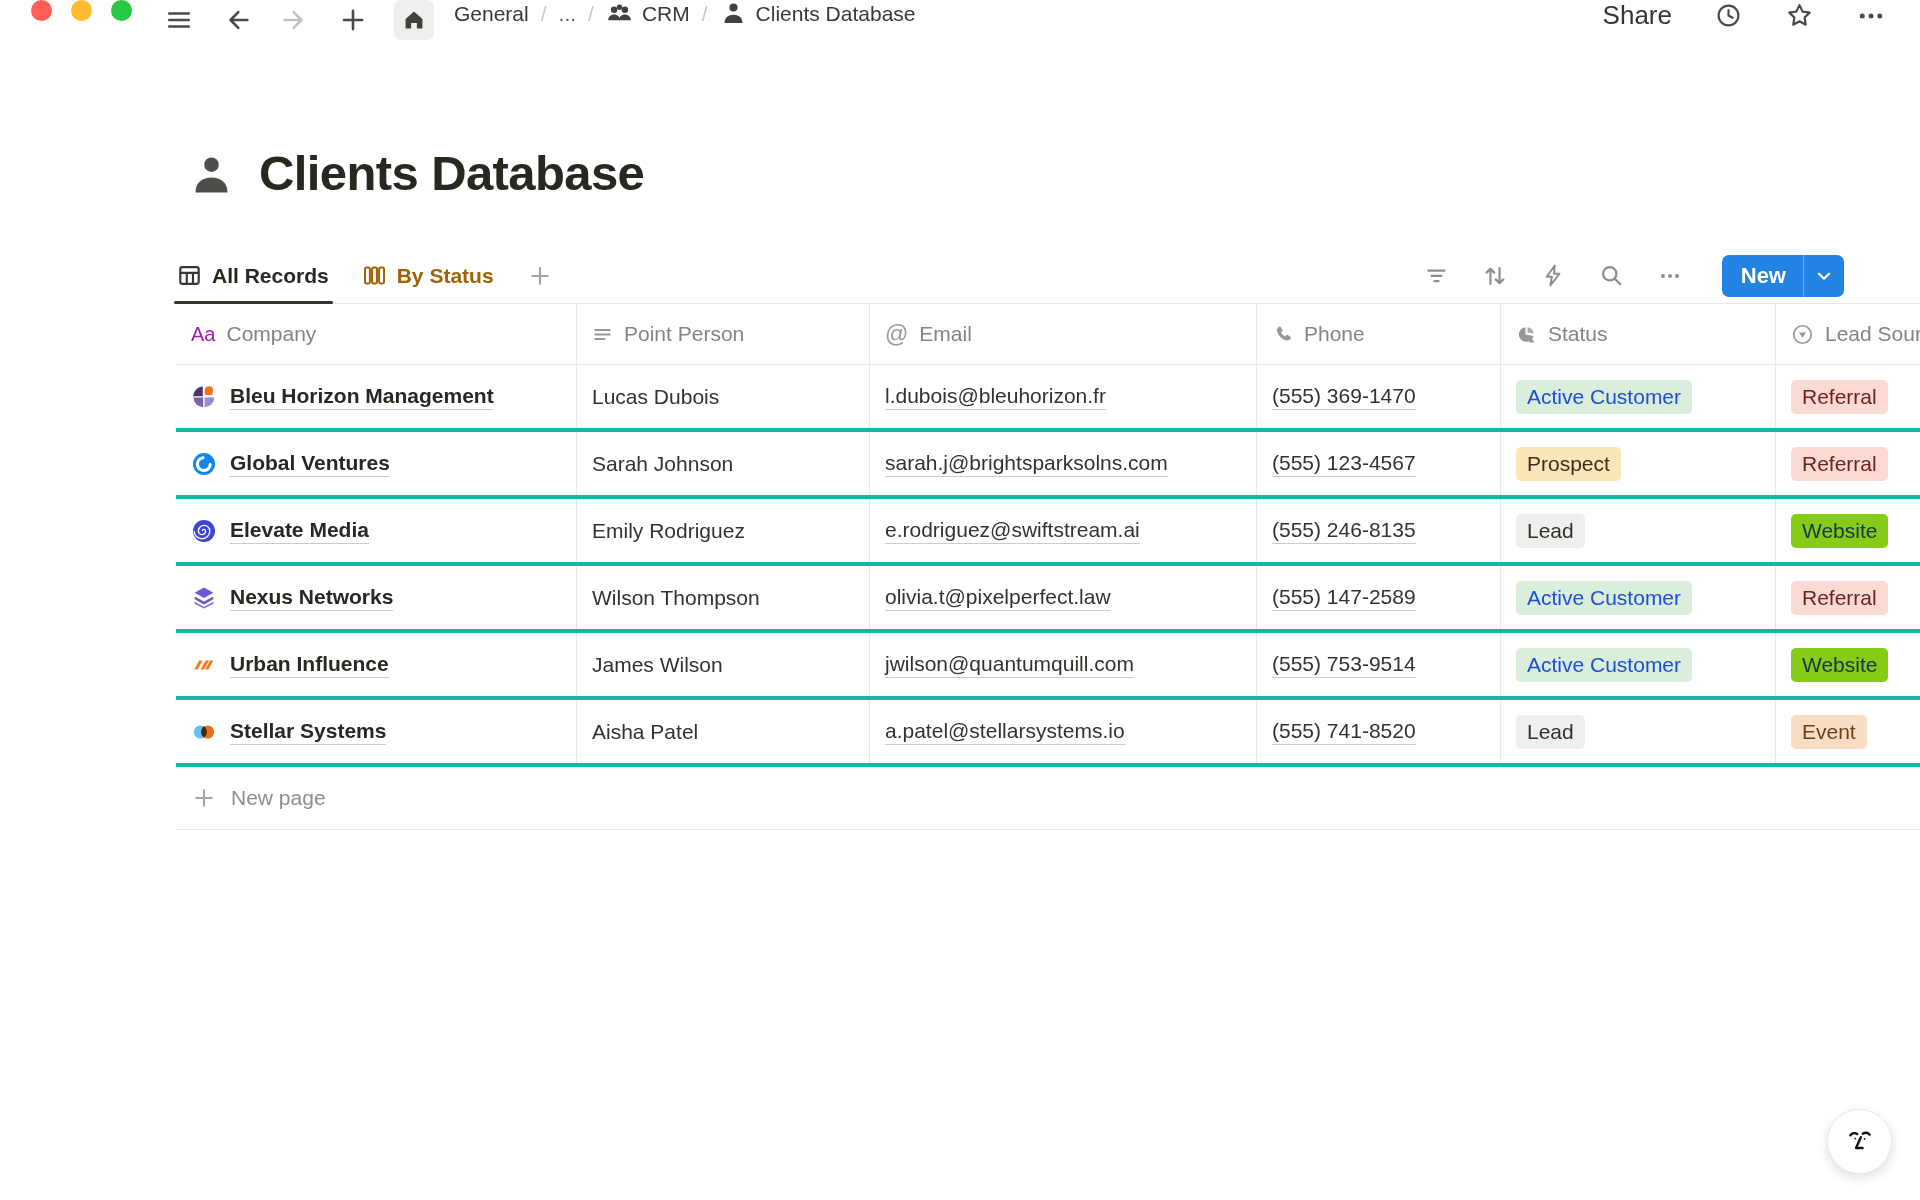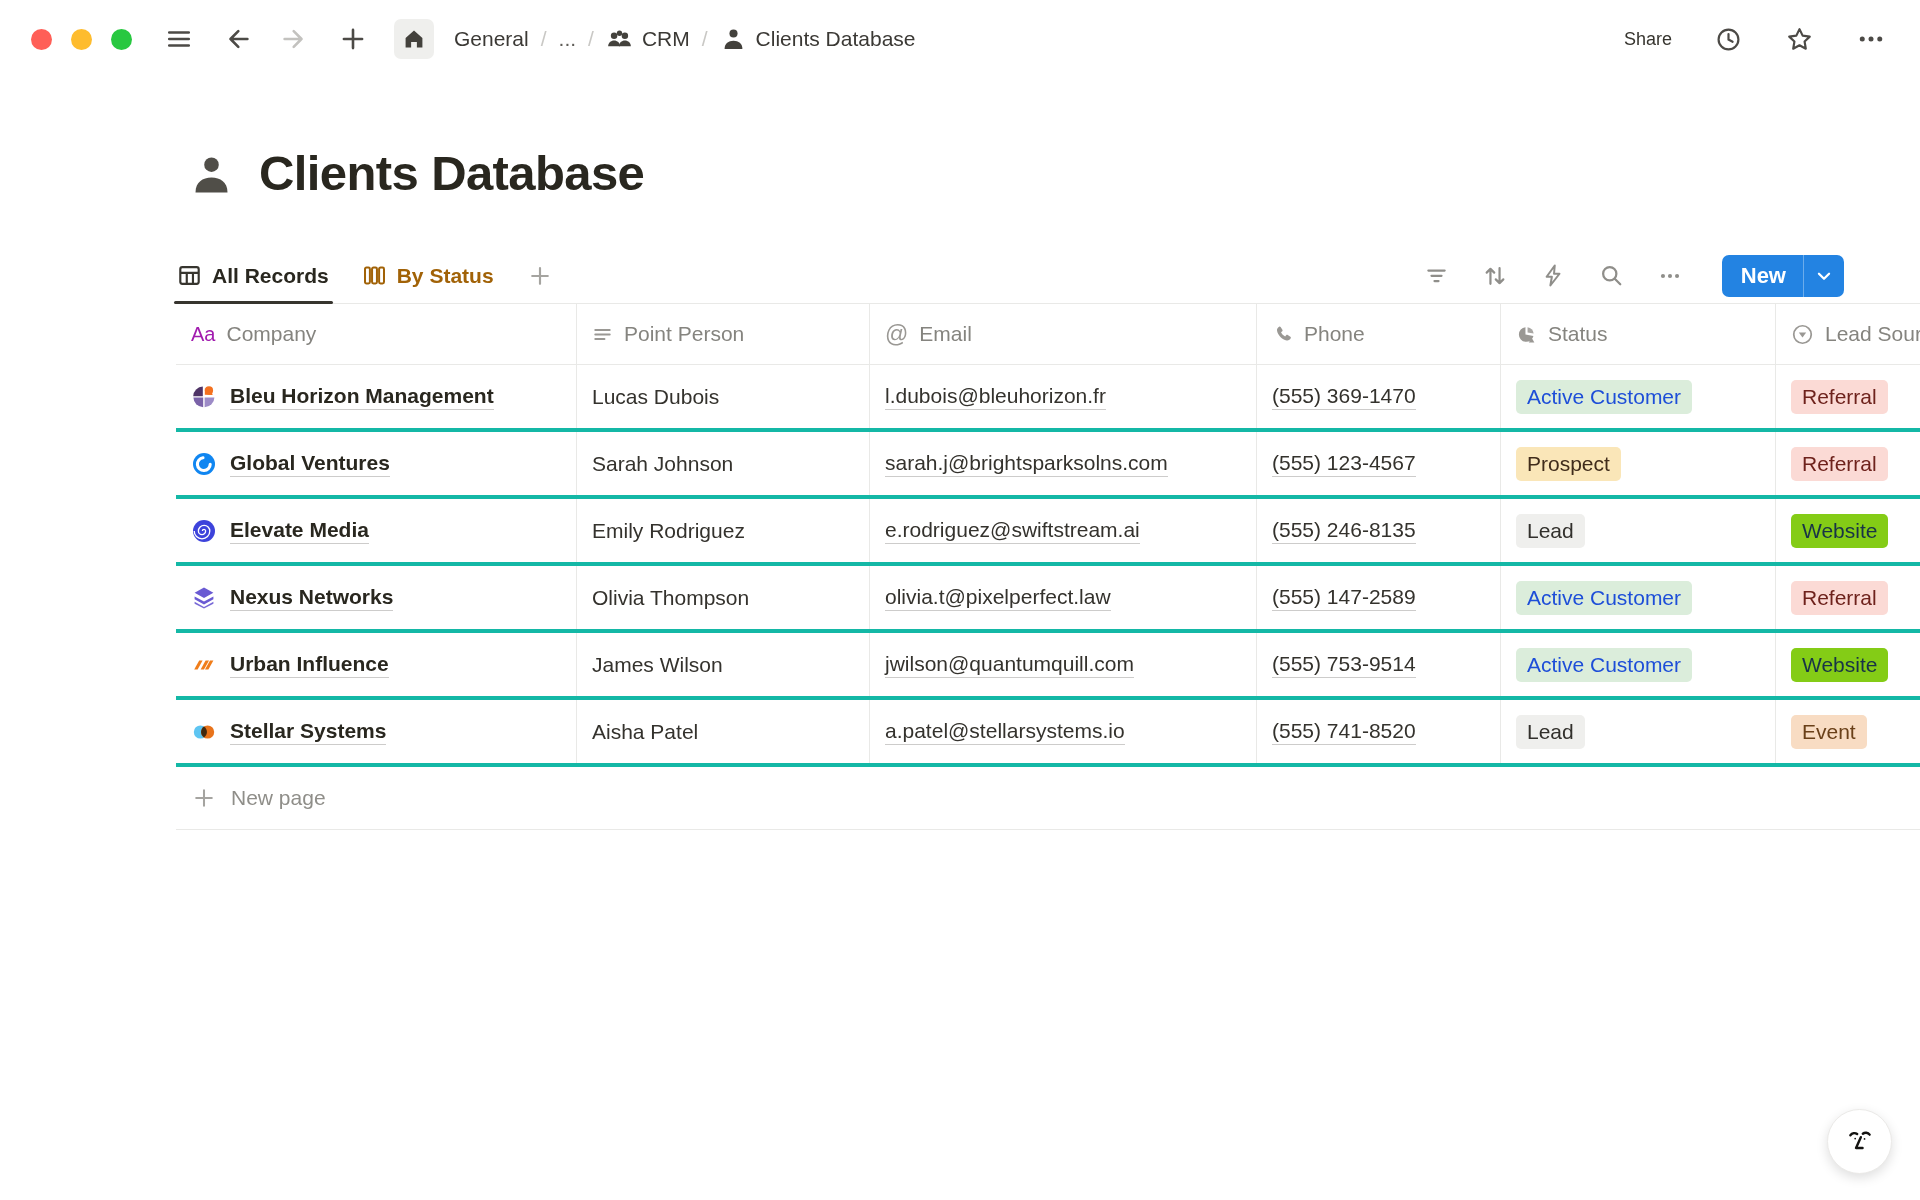--- a/index.html
+++ b/index.html
@@ -5,33 +5,33 @@
   html,body{margin:0;padding:0;}
   body{
     width:1920px;height:1200px;position:relative;overflow:hidden;
     background:#ffffff;color:#37352F;
     font-family:"Liberation Sans", sans-serif;
     -webkit-font-smoothing:antialiased;
   }
   svg{display:block;}
 
   
-  .topbar{position:absolute;top:0;left:0;right:0;height:78px;display:flex;align-items:center;padding:0 34px 0 31px;box-sizing:border-box;}
+  .topbar{position:absolute;top:0;left:0;right:0;height:78px;display:flex;align-items:flex-start;padding:0 34px 0 31px;box-sizing:border-box;}
   .traffic{display:flex;gap:19px;margin-right:30px;}
   .light{width:21px;height:21px;border-radius:50%;}
   .nav{display:flex;align-items:center;gap:24px;margin-right:20px;color:#4C4A46;}
   .navbtn{display:flex;align-items:center;justify-content:center;width:34px;height:34px;border-radius:6px;}
   .navbtn.dim{color:#C3C2BF;}
   .home-chip{background:#EFEFED;border-radius:7px;width:40px;height:40px;display:flex;align-items:center;justify-content:center;color:#43413C;}
   .crumbs{display:flex;align-items:center;gap:12px;font-size:21px;color:#3B3935;}
   .crumb{display:flex;align-items:center;gap:9px;}
   .slash{color:#C9C8C5;font-size:21px;}
   .crumb-ellipsis{color:#5F5D58;}
   .topbar-right{margin-left:auto;display:flex;align-items:center;gap:42px;color:#4C4A46;}
-  .share{font-size:18px;color:#37352F;}
+  .share{font-size:26px;color:#37352F;}
 
   
   .title-row{position:absolute;top:148px;left:188px;display:flex;align-items:flex-end;gap:24px;}
   .page-title{font-size:49px;font-weight:700;color:#29271F;letter-spacing:-0.6px;line-height:1.05;}
 
   
   .tabbar{position:absolute;top:248px;left:176px;right:0;height:56px;display:flex;align-items:center;border-bottom:1px solid #E9E9E7;box-sizing:border-box;padding-right:76px;}
   .tab{display:flex;align-items:center;gap:11px;font-size:21px;height:100%;position:relative;margin-right:30px;padding:0 2px;cursor:default;}
   .tab.active{color:#29271F;font-weight:700;}
   .tab.inactive{color:#a16207;font-weight:700;}
@@ -371,21 +371,21 @@
           <span class="logo">
             <svg width="26" height="26" viewBox="0 0 26 26" fill="#6A5AD3">
               <path d="M13 2.6l9.4 5.2L13 13 3.6 7.8z"></path>
               <path d="M3.6 11.4L13 16.6l9.4-5.2v2.8L13 19.4 3.6 14.2z"></path>
               <path d="M3.6 16.8L13 22l9.4-5.2v2L13 23.4 3.6 18.8z" opacity="0.9"></path>
             </svg>
           </span>
           <span class="underline company-name">Nexus Networks</span>
         </div>
         <div class="td">
-          <span>Olivia Thompson</span>
+          <span>Wilson Thompson</span>
         </div>
         <div class="td">
           <span class="underline">olivia.t@pixelperfect.law</span>
         </div>
         <div class="td">
           <span class="underline">(555) 147-2589</span>
         </div>
         <div class="td">
           <span class="badge green">Active Customer</span>
         </div>

